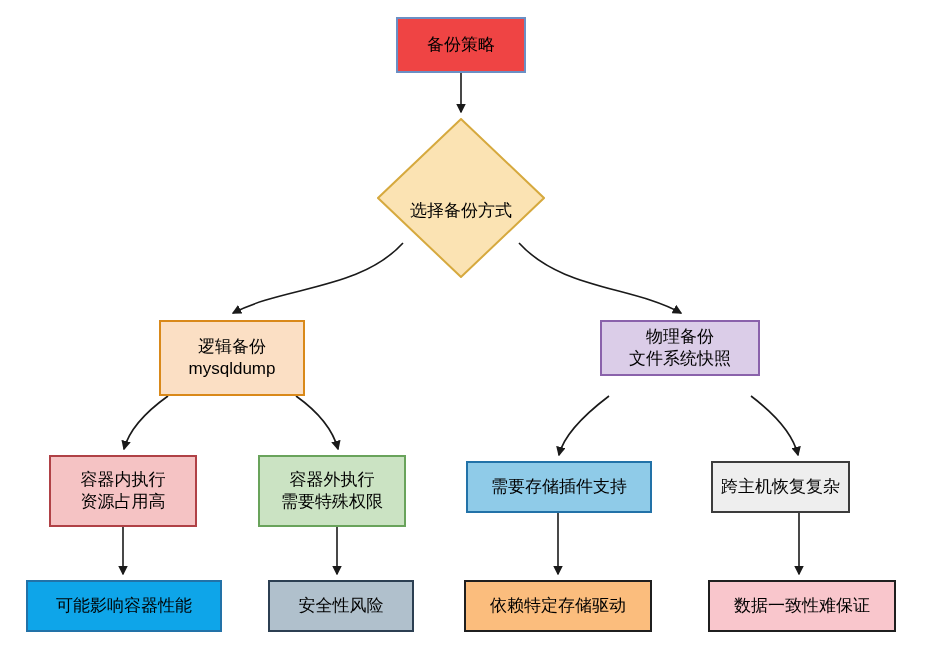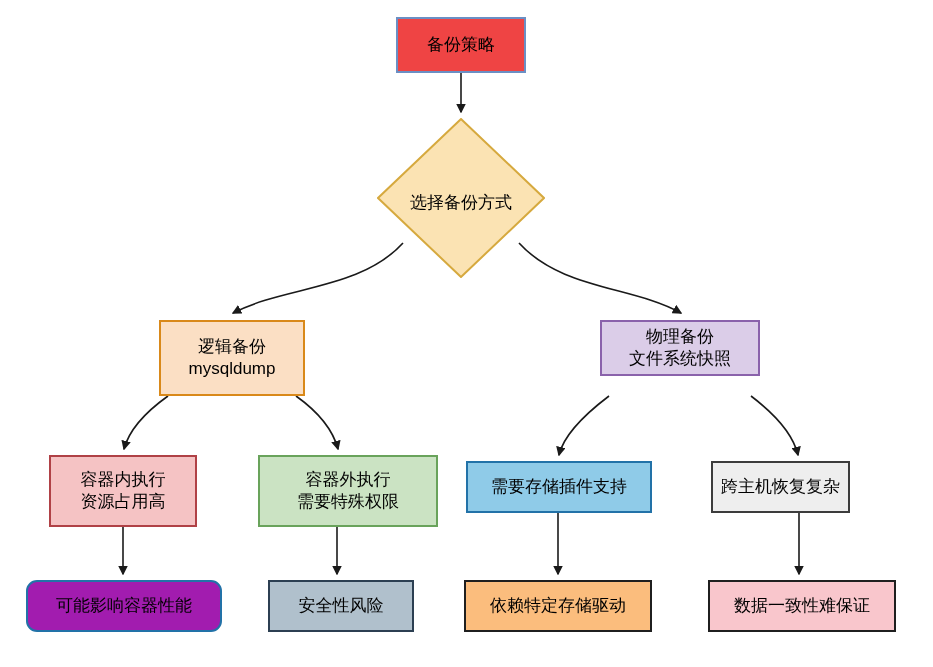--- a/index.html
+++ b/index.html
@@ -50,21 +50,21 @@
   }
   .diamond-wrap svg {
     position: absolute;
     left: 0;
     top: 0;
     display: block;
   }
   .diamond-label {
     position: absolute;
     left: 0;
-    top: 4px;
+    top: 12px;
     width: 100%;
     height: 100%;
     display: flex;
     align-items: center;
     justify-content: center;
     font-size: 17px;
     color: #000000;
     text-align: left;
     font-family: Liberation Mono, monospace;
   }
@@ -100,22 +100,22 @@
           <polygon points="84,1 167,80 84,159 1,80" fill="#fbe3b3" stroke="#d6a93e" stroke-width="2"></polygon>
         </svg>
         <div class="diamond-label" style="color: rgb(0, 0, 0);">选择备份方式</div>
       </div>
       <div class="node rect" style="left: 159px; top: 320px; width: 146px; height: 76px; background: rgb(251, 223, 196); border-color: rgb(217, 137, 26); color: rgb(0, 0, 0);"><span>逻辑备份
 mysqldump</span></div>
       <div class="node rect" style="left: 600px; top: 320px; width: 160px; height: 56px; background: rgb(219, 205, 232); border-color: rgb(138, 98, 171); color: rgb(0, 0, 0);"><span>物理备份
 文件系统快照</span></div>
       <div class="node rect" style="left: 49px; top: 455px; width: 148px; height: 72px; background: rgb(245, 195, 196); border-color: rgb(176, 65, 70); color: rgb(0, 0, 0);"><span>容器内执行
 资源占用高</span></div>
-      <div class="node rect" style="left: 258px; top: 455px; width: 180px; height: 72px; background: rgb(203, 227, 195); border-color: rgb(105, 163, 91); color: rgb(0, 0, 0);"><span>容器外执行
+      <div class="node rect" style="left: 258px; top: 455px; width: 148px; height: 72px; background: rgb(203, 227, 195); border-color: rgb(105, 163, 91); color: rgb(0, 0, 0);"><span>容器外执行
 需要特殊权限</span></div>
       <div class="node rect" style="left: 466px; top: 461px; width: 186px; height: 52px; background: rgb(143, 203, 232); border-color: rgb(34, 114, 168); color: rgb(0, 0, 0); align-items: center;"><span>需要存储插件支持</span></div>
       <div class="node rect" style="left: 711px; top: 461px; width: 139px; height: 52px; background: rgb(238, 238, 238); border-color: rgb(60, 60, 60); color: rgb(0, 0, 0);"><span>跨主机恢复复杂</span></div>
-      <div class="node rect" style="left: 26px; top: 580px; width: 196px; height: 52px; background: #a21caf; border-color: rgb(34, 114, 168); color: rgb(0, 0, 0); border-radius: 11px;"><span>可能影响容器性能</span></div>
+      <div class="node rect" style="left: 26px; top: 580px; width: 196px; height: 52px; background: #0ea5e9; border-color: rgb(34, 114, 168); color: rgb(0, 0, 0);"><span>可能影响容器性能</span></div>
       <div class="node rect" style="left: 268px; top: 580px; width: 146px; height: 52px; background: rgb(176, 192, 204); border-color: rgb(44, 63, 82); color: rgb(0, 0, 0);"><span>安全性风险</span></div>
       <div class="node rect" style="left: 464px; top: 580px; width: 188px; height: 52px; background: rgb(251, 189, 125); border-color: rgb(31, 31, 31); color: rgb(0, 0, 0);"><span>依赖特定存储驱动</span></div>
       <div class="node rect" style="left: 708px; top: 580px; width: 188px; height: 52px; background: rgb(249, 198, 204); border-color: rgb(31, 31, 31); color: rgb(0, 0, 0);"><span>数据一致性难保证</span></div>
     </div>
 </div>
 
 </body></html>

